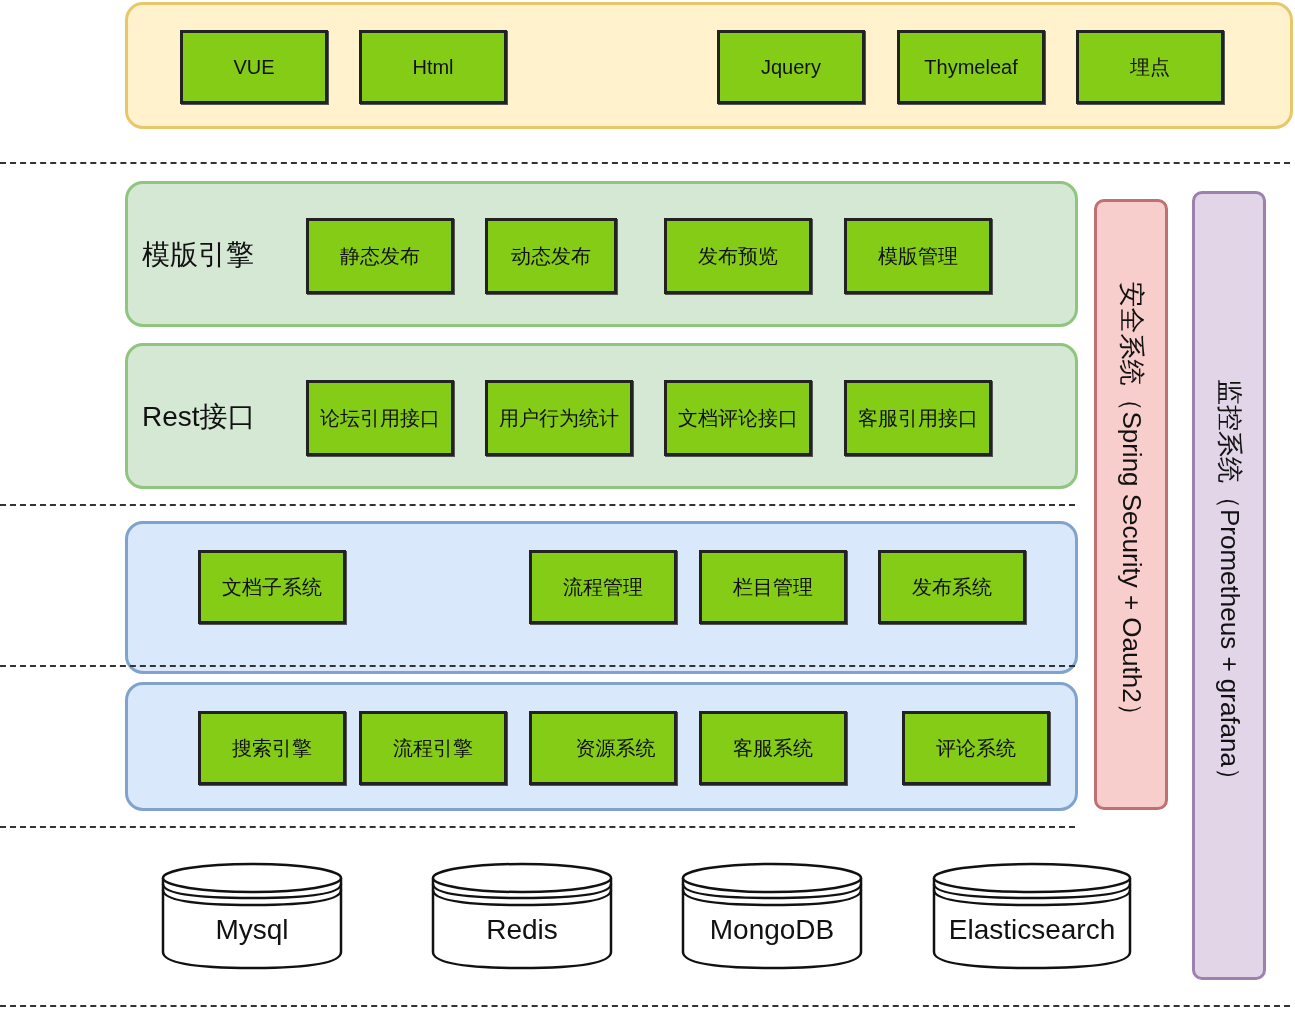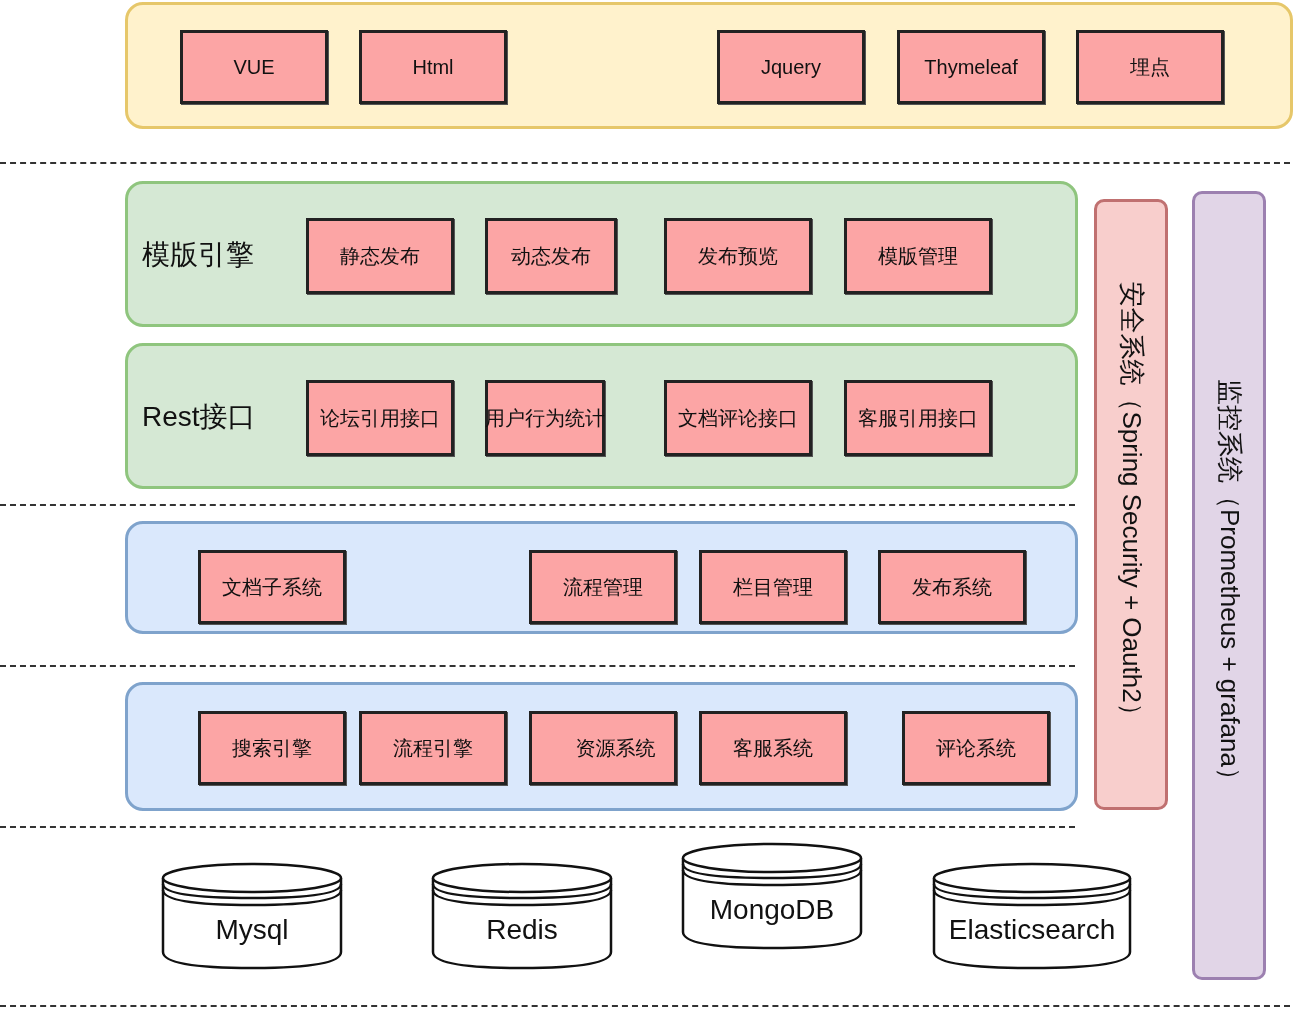--- a/index.html
+++ b/index.html
@@ -2,21 +2,21 @@
 <html><head>
 <meta charset="utf-8">
 <style>
   html, body { margin:0; padding:0; background:#ffffff; }
   body { width:1295px; height:1010px; position:relative; overflow:hidden;
          font-family:"Liberation Sans","DejaVu Sans",sans-serif; color:#111; }
   .layer { position:absolute; border-radius:18px; box-sizing:border-box; }
   .layer.yellow { background:#fff2cc; border:3px solid #e6c76a; }
   .layer.green  { background:#d5e8d4; border:3px solid #8fc57e; }
   .layer.blue   { background:#dae8fc; border:3px solid #7fa3cc; }
-  .box { position:absolute; background:#fca5a5; border:3px solid #222;
+  .box { position:absolute; background:#84cc16; border:3px solid #222;
          box-sizing:border-box; display:flex; align-items:center; justify-content:center;
          font-size:20px; white-space:nowrap; box-shadow:1px 1px 0 #555; }
   .layer-label { position:absolute; font-size:28px; color:#111; white-space:nowrap;text-align:center; }
   .dash { position:absolute; height:0; border-top:2px dashed #333; }
   .vbar { position:absolute; border-radius:10px; box-sizing:border-box; }
   .vbar.red { background:#f8cecc; border:3px solid #c07070; }
   .vbar.purple { background:#e1d5e7; border:3px solid #9c80b0; }
   .vtext { position:absolute; left:50%; top:50%; transform:translate(-50%,-50%) rotate(90deg);
            white-space:nowrap; font-size:26px; color:#111; }
   .db { position:absolute; width:184px; height:112px; }
@@ -40,28 +40,28 @@
   <div class="layer-label" style="left:14px;top:52px;">模版引擎</div>
   <div class="box" style="left:178px;top:34px;width:148px;height:76px;">静态发布</div>
   <div class="box" style="left:357px;top:34px;width:132px;height:76px;">动态发布</div>
   <div class="box" style="left:536px;top:34px;width:148px;height:76px;">发布预览</div>
   <div class="box" style="left:716px;top:34px;width:148px;height:76px;">模版管理</div>
 </div>
 
 <div class="layer green" style="left:125px;top:343px;width:953px;height:146px;">
   <div class="layer-label" style="left:14px;top:52px;">Rest接口</div>
   <div class="box" style="left:178px;top:34px;width:148px;height:76px;">论坛引用接口</div>
-  <div class="box" style="left:357px;top:34px;width:120px;height:76px;">用户行为统计</div>
+  <div class="box" style="left:357px;top:34px;width:148px;height:76px;">用户行为统计</div>
   <div class="box" style="left:536px;top:34px;width:148px;height:76px;">文档评论接口</div>
   <div class="box" style="left:716px;top:34px;width:148px;height:76px;">客服引用接口</div>
 </div>
 
 <div class="dash" style="left:0;top:504px;width:1075px;"></div>
 
-<div class="layer blue" style="left:125px;top:521px;width:953px;height:113px;font-family:Liberation Mono, monospace;">
+<div class="layer blue" style="left:125px;top:521px;width:953px;height:153px;font-family:Liberation Mono, monospace;">
   <div class="box" style="left:70px;top:26px;width:148px;height:74px;">文档子系统</div>
   <div class="box" style="left:571px;top:26px;width:148px;height:74px;">栏目管理</div>
   <div class="box" style="left:401px;top:26px;width:148px;height:74px;">流程管理</div>
   <div class="box" style="left:750px;top:26px;width:148px;height:74px;">发布系统</div>
 </div>
 
 <div class="dash" style="left:0;top:665px;width:1075px;"></div>
 
 <div class="layer blue" style="left:125px;top:682px;width:953px;height:129px;">
   <div class="box" style="left:70px;top:26px;width:148px;height:74px;">搜索引擎</div>
@@ -84,21 +84,21 @@
 </div>
 <div class="db" style="left:430px;top:860px;">
   <svg width="184" height="112">
     <path d="M3,18 L3,92 Q3,108 92,108 Q181,108 181,92 L181,18" fill="#fff" stroke="#111" stroke-width="2.5"></path>
     <ellipse cx="92" cy="18" rx="89" ry="14" fill="#fff" stroke="#111" stroke-width="2.5"></ellipse>
     <path d="M3,24 Q3,38 92,38 Q181,38 181,24" fill="none" stroke="#111" stroke-width="2.5"></path>
     <path d="M3,30 Q3,45 92,45 Q181,45 181,30" fill="none" stroke="#111" stroke-width="2.5"></path>
   </svg>
   <div class="db-label">Redis</div>
 </div>
-<div class="db" style="left:680px;top:840px;">
+<div class="db" style="left:680px;top:860px;">
   <svg width="184" height="112">
     <path d="M3,18 L3,92 Q3,108 92,108 Q181,108 181,92 L181,18" fill="#fff" stroke="#111" stroke-width="2.5"></path>
     <ellipse cx="92" cy="18" rx="89" ry="14" fill="#fff" stroke="#111" stroke-width="2.5"></ellipse>
     <path d="M3,24 Q3,38 92,38 Q181,38 181,24" fill="none" stroke="#111" stroke-width="2.5"></path>
     <path d="M3,30 Q3,45 92,45 Q181,45 181,30" fill="none" stroke="#111" stroke-width="2.5"></path>
   </svg>
   <div class="db-label">MongoDB</div>
 </div>
 <div class="db" style="left:931px;top:860px;width:202px;">
   <svg width="202" height="112">

